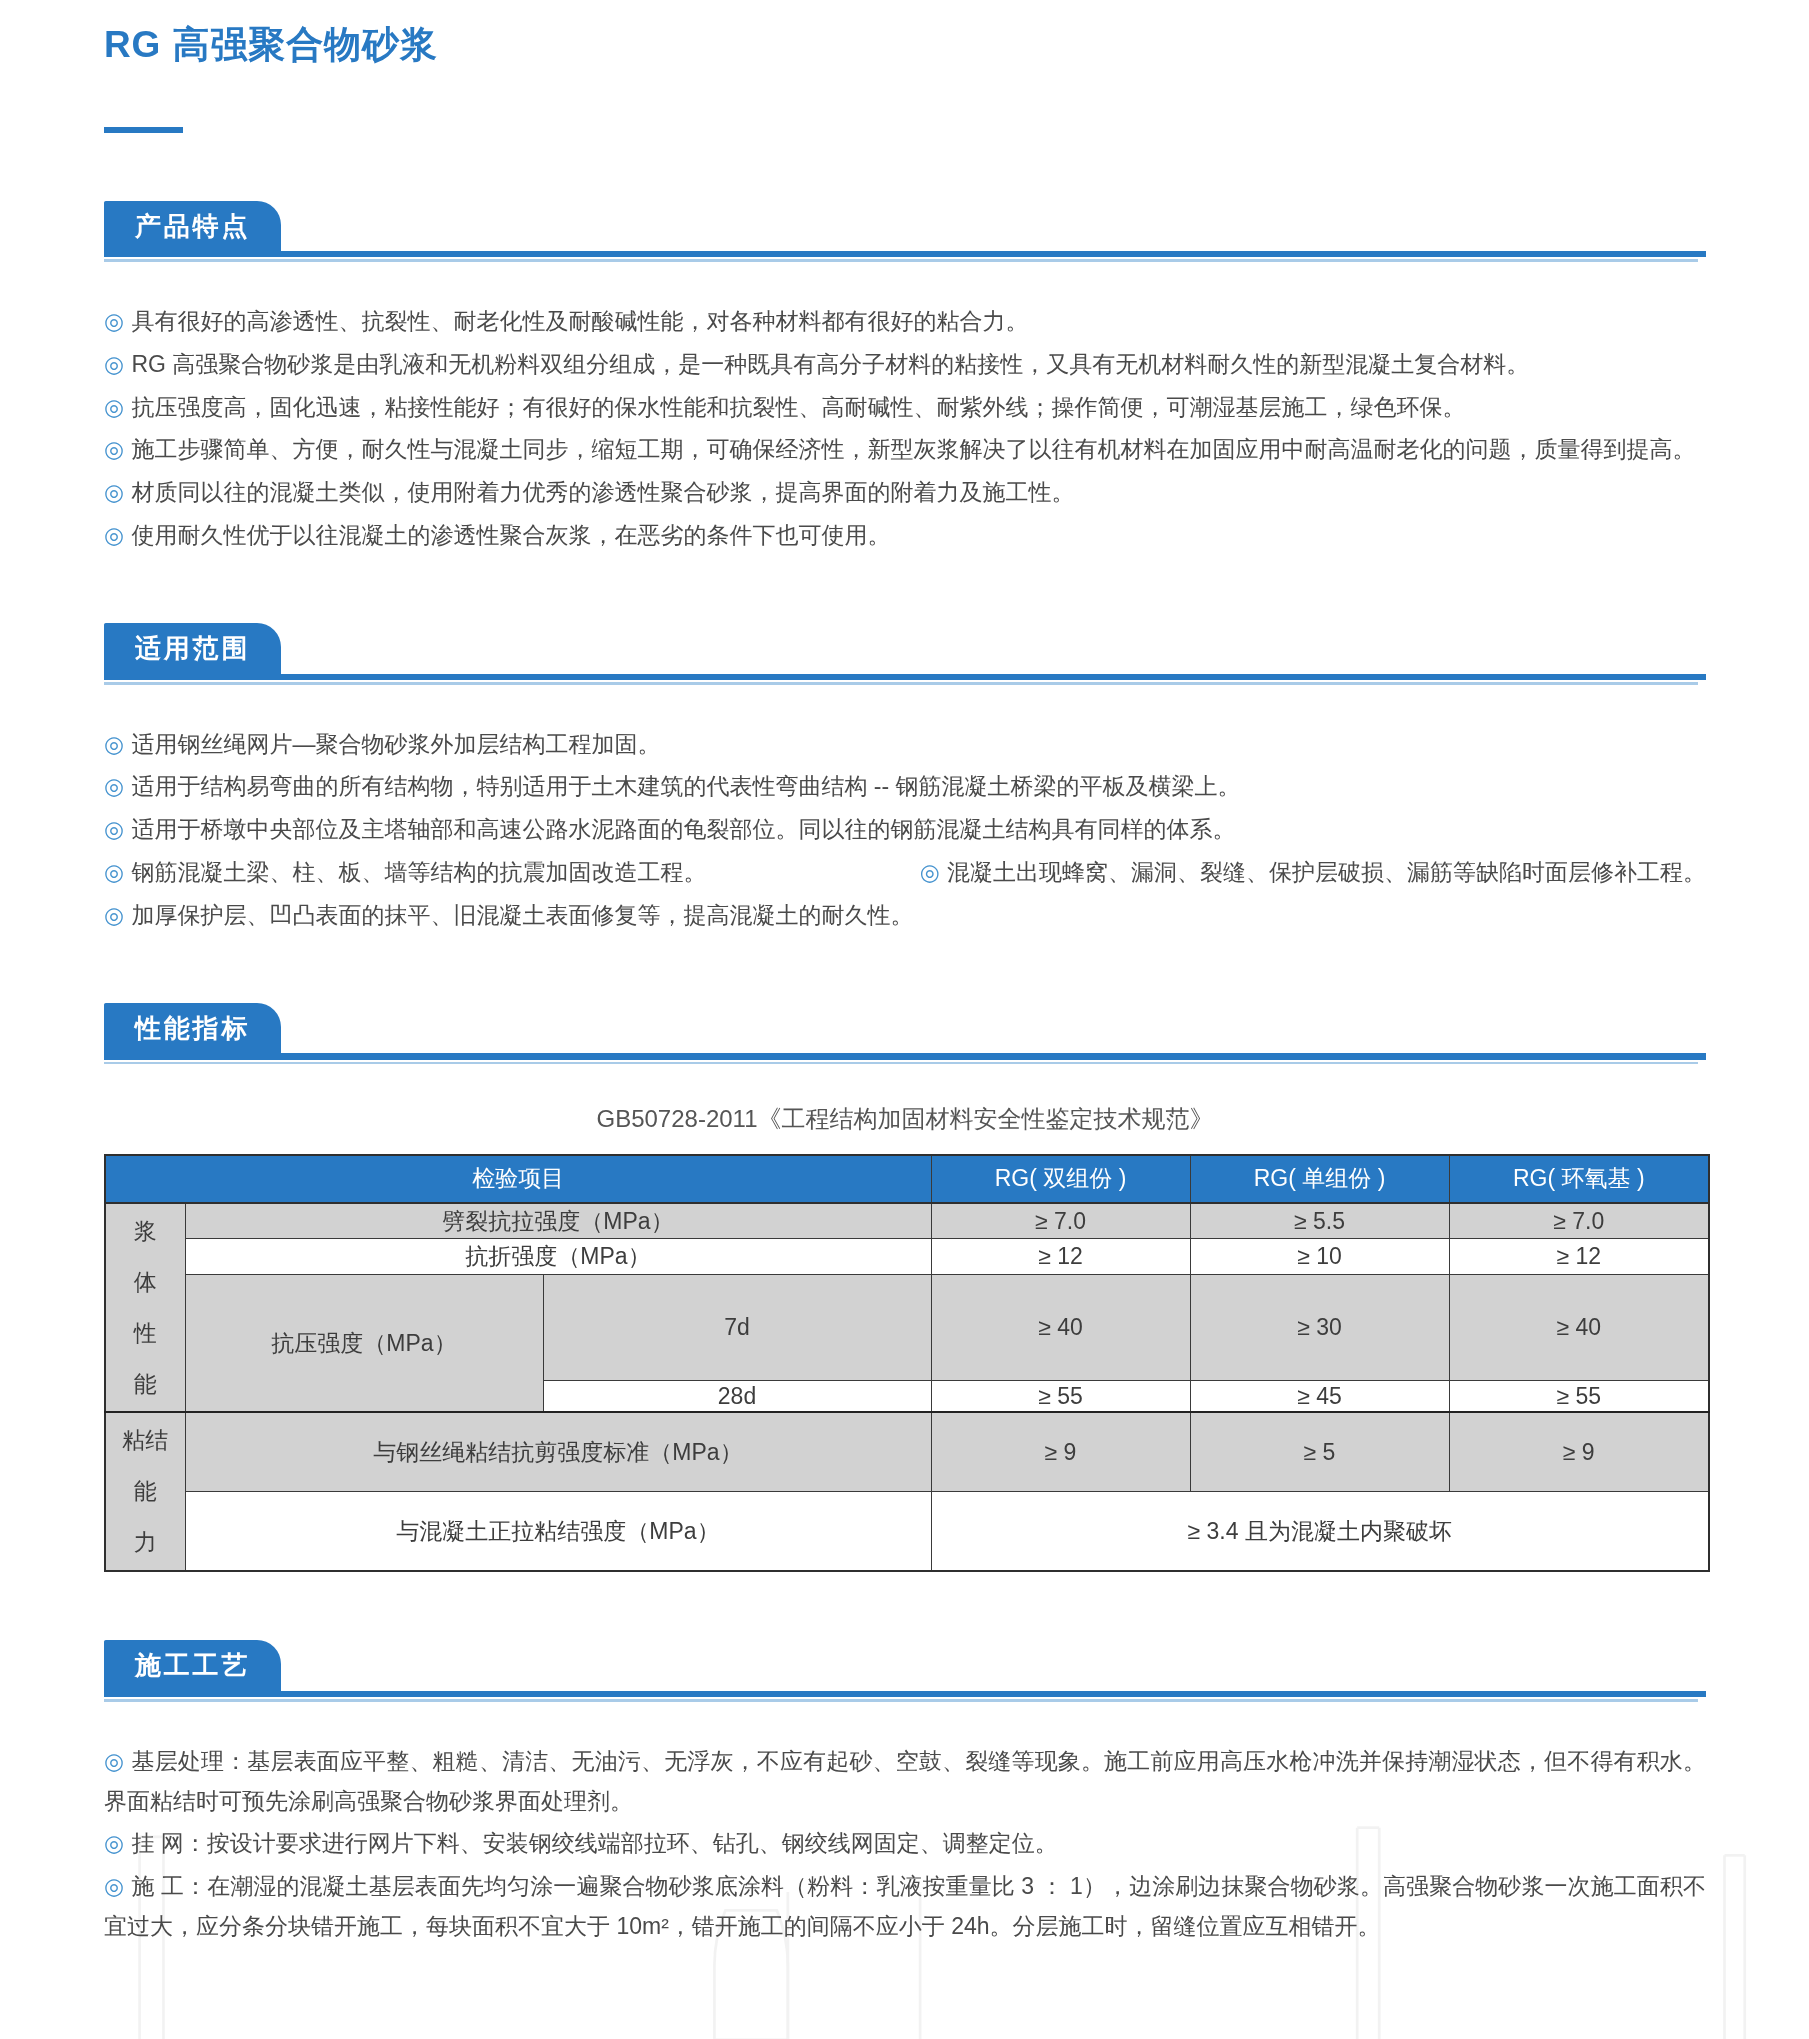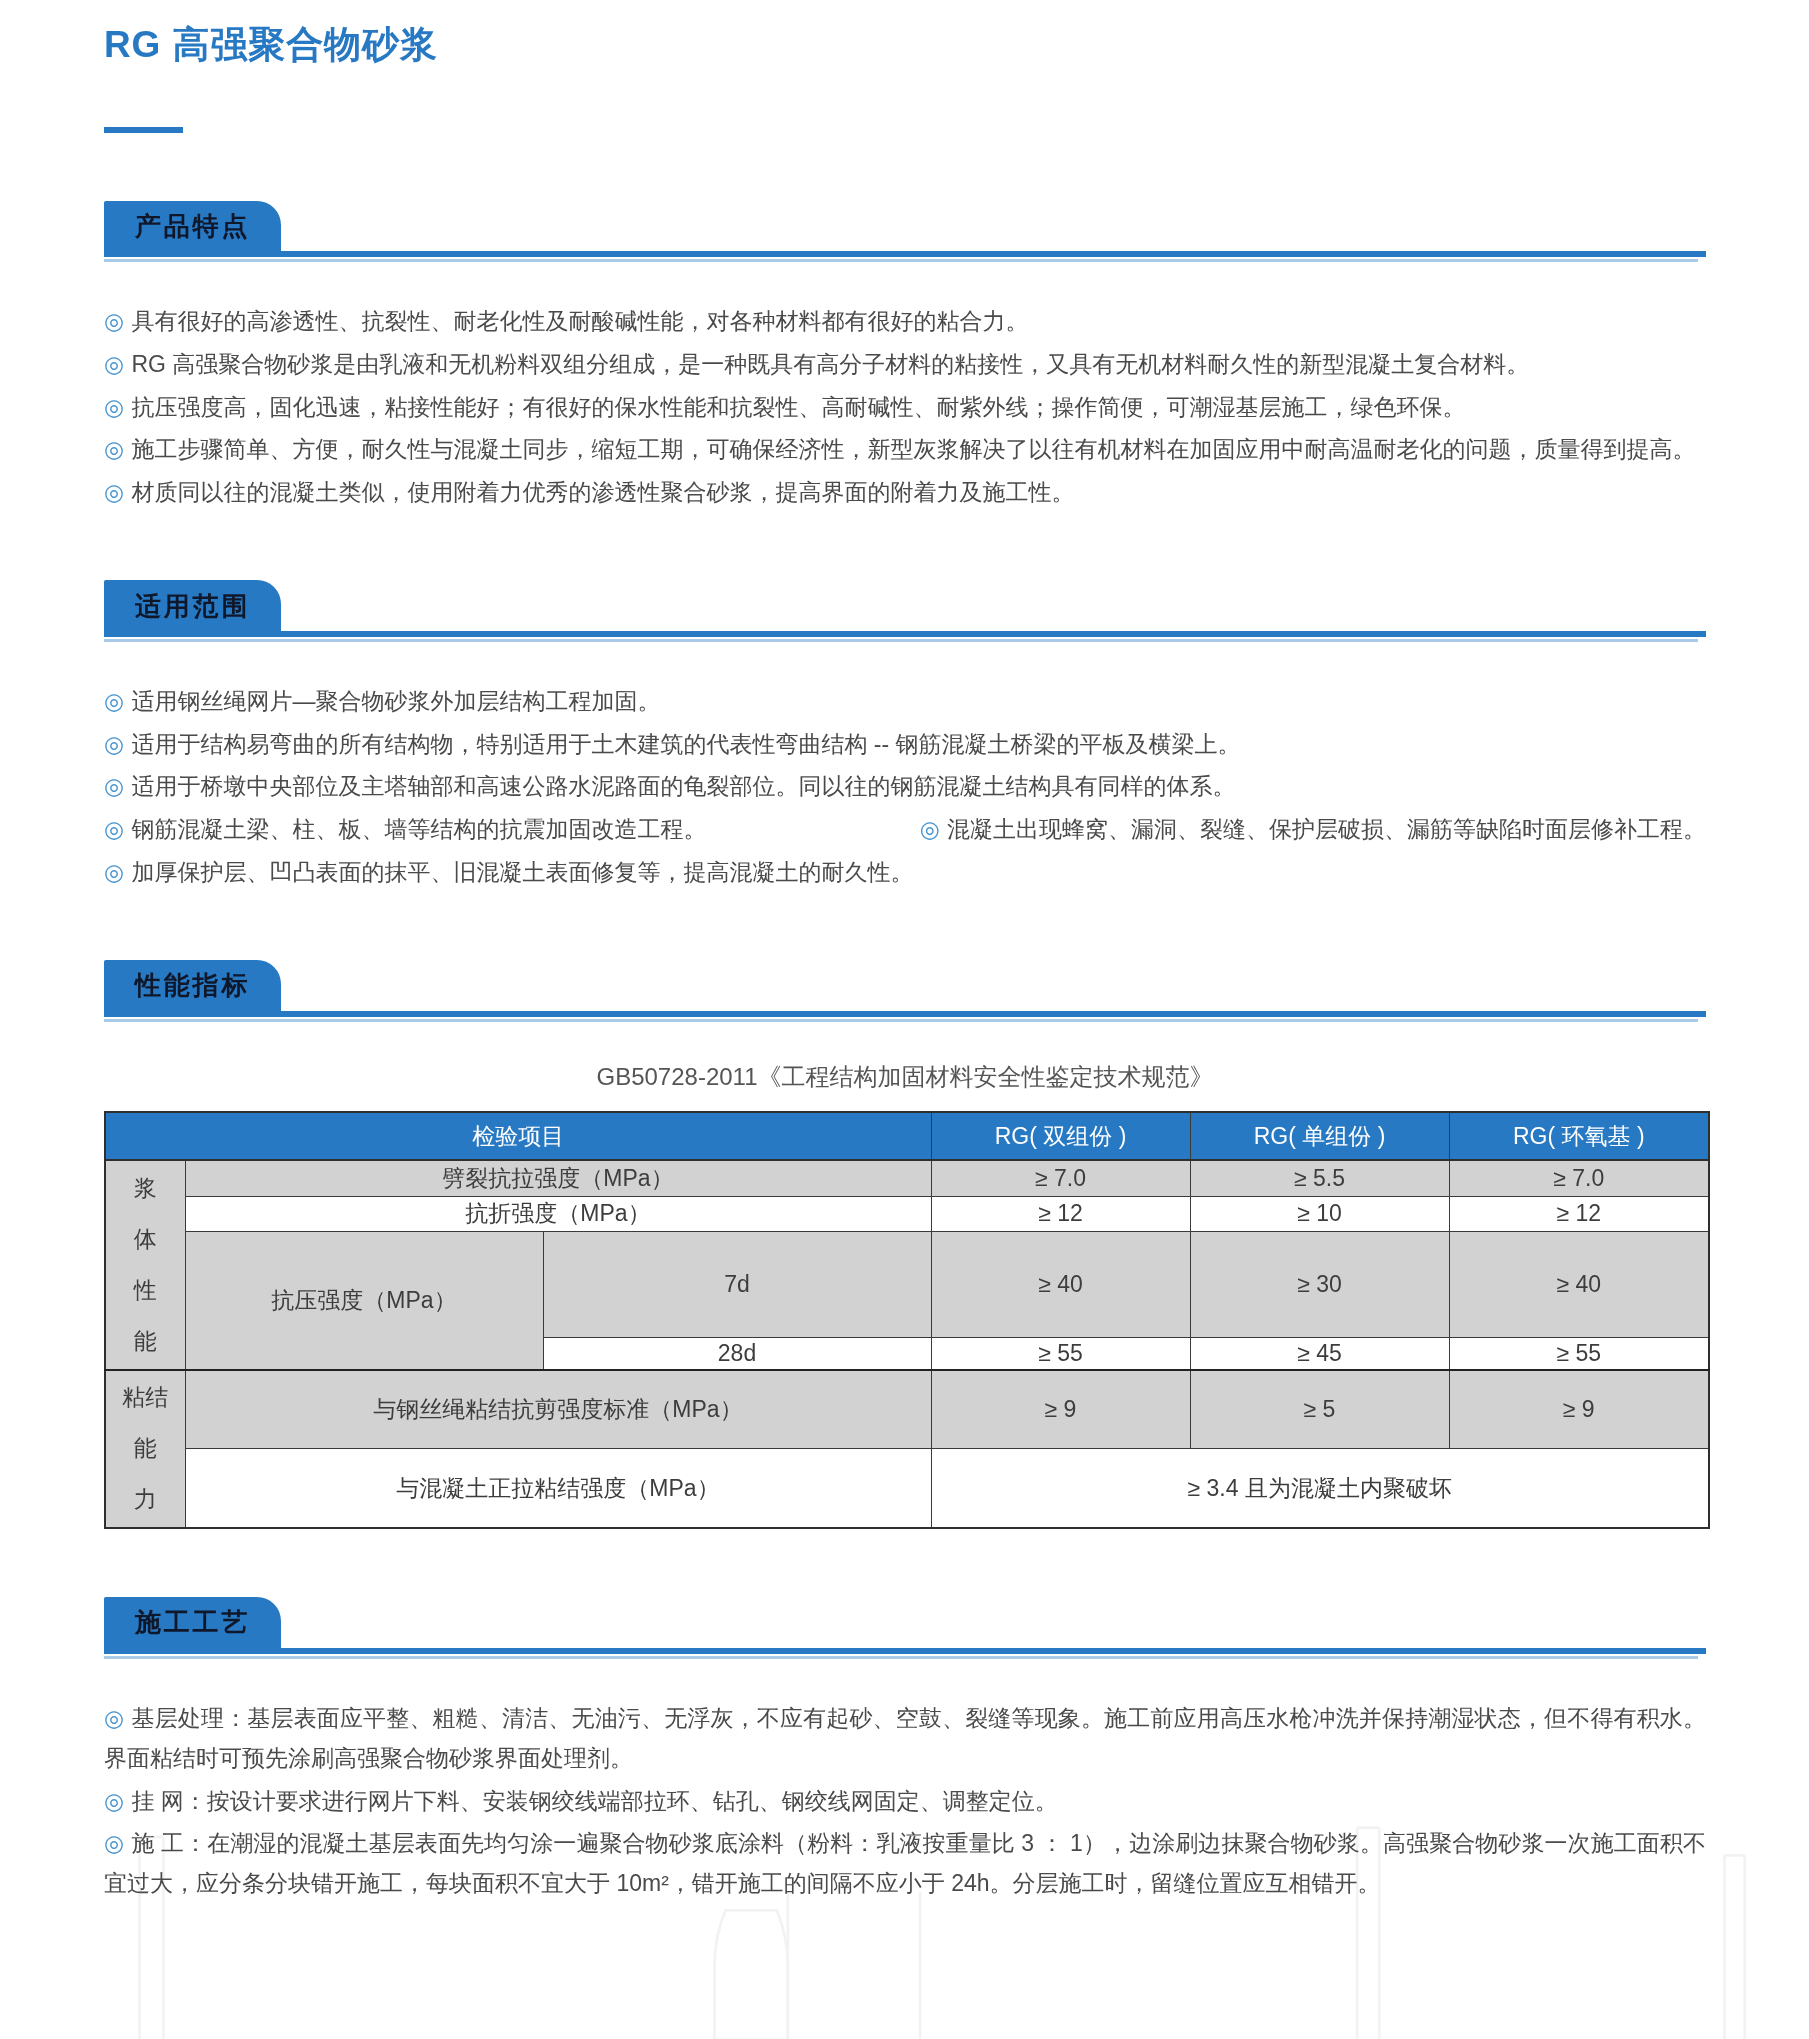--- a/index.html
+++ b/index.html
@@ -30,21 +30,21 @@
     background: #2879c3;
     margin-top: 57px;
   }
   
   .section { margin-top: 68px; }
   .sec-header { position: relative; margin-bottom: 39px; }
   .sec-badge {
     display: inline-block;
     min-width: 145px;
     background: #2879c3;
-    color: #0f172a;
+    color: #ffffff;
     font-size: 26px;
     font-weight: bold;
     text-align: center;
     letter-spacing: 2.8px;
     padding: 8.3px 31px 7.3px 31px;
     border-radius: 1.8px 24px 0 0;
   }
   .sec-line { height: 6.4px; background: #2879c3; }
   .sec-line2 { height: 2.8px; background: #a9cbe8; margin-top: 1.8px; width: 99.5%; }
   
@@ -138,20 +138,21 @@
       </div>
       <div class="sec-line"></div>
       <div class="sec-line2"></div>
     </div>
     <div class="bullets">
       <p><span class="bullet-mark">◎</span><span>具有很好的高渗透性、抗裂性、耐老化性及耐酸碱性能，对各种材料都有很好的粘合力。</span></p>
       <p><span class="bullet-mark">◎</span><span>RG 高强聚合物砂浆是由乳液和无机粉料双组分组成，是一种既具有高分子材料的粘接性，又具有无机材料耐久性的新型混凝土复合材料。</span></p>
       <p><span class="bullet-mark">◎</span><span>抗压强度高，固化迅速，粘接性能好；有很好的保水性能和抗裂性、高耐碱性、耐紫外线；操作简便，可潮湿基层施工，绿色环保。</span></p>
       <p><span class="bullet-mark">◎</span><span>施工步骤简单、方便，耐久性与混凝土同步，缩短工期，可确保经济性，新型灰浆解决了以往有机材料在加固应用中耐高温耐老化的问题，质量得到提高。</span></p>
       <p><span class="bullet-mark">◎</span><span>材质同以往的混凝土类似，使用附着力优秀的渗透性聚合砂浆，提高界面的附着力及施工性。</span></p>
+      <p><span class="bullet-mark">◎</span><span>使用耐久性优于以往混凝土的渗透性聚合灰浆，在恶劣的条件下也可使用。</span></p>
     </div>
   </div>
 
   <div class="section">
     <div class="sec-header">
       <div class="sec-badge">
         <span>适用范围</span>
       </div>
       <div class="sec-line"></div>
       <div class="sec-line2"></div>

